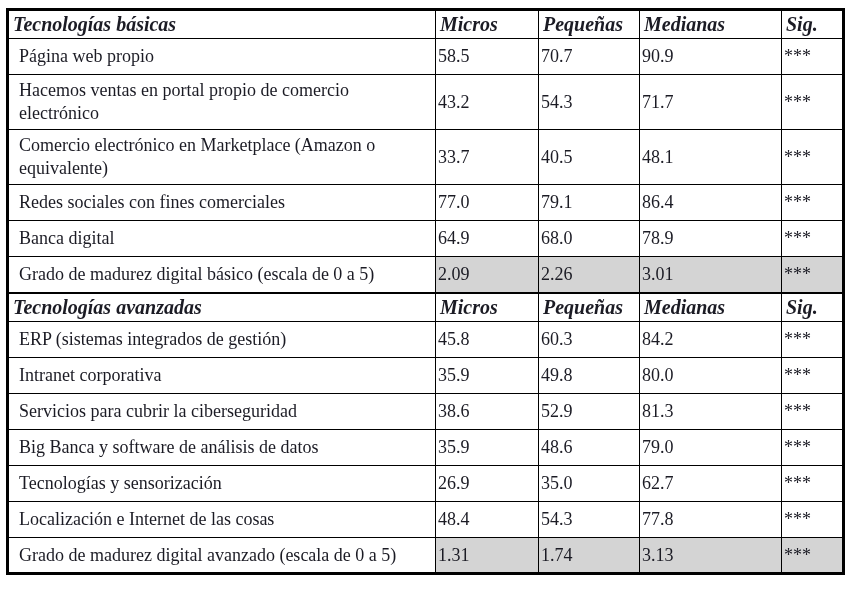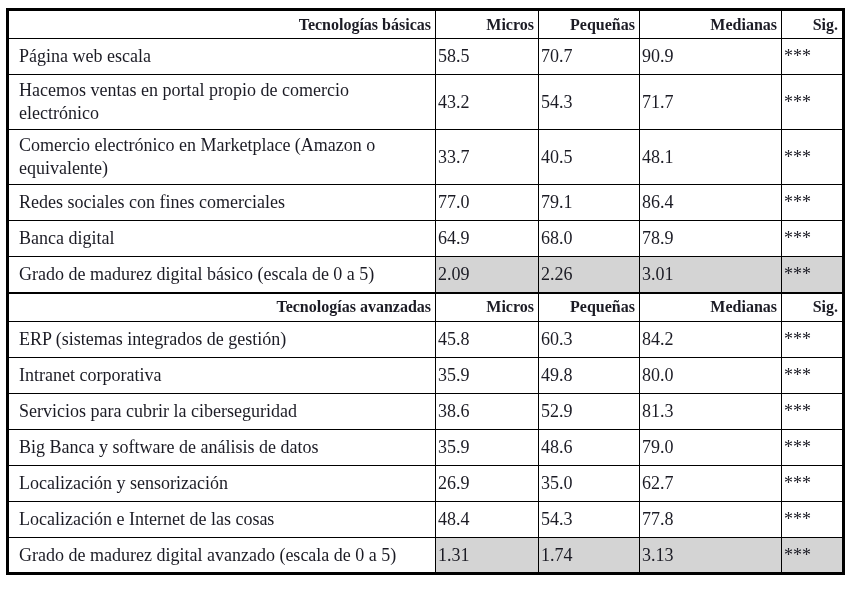--- a/index.html
+++ b/index.html
@@ -26,25 +26,26 @@
     font-size: 18px;
   }
   table.stat-table td,
   table.stat-table th {
     border: 1px solid #000000;
     box-sizing: border-box;
     overflow: hidden;
   }
   th.sec-head, th.col-head {
     font-weight: bold;
-    text-align: right;
+    text-align: left;
     height: 29px;
     padding: 2px 4px;
     border-bottom-width: 2px;
-    font-size: 16px;
+    font-size: 20px;
+    font-style: italic;
   }
   tr.sec2-header th {
     border-top-width: 2px;
   }
   td.lbl {
     text-align: left;
     padding: 4px 10px;
     height: 36px;
     line-height: 1.28;
   }
@@ -76,21 +77,21 @@
 
       <tr class="sec1-header">
         <th class="sec-head">Tecnologías básicas</th>
         <th class="col-head">Micros</th>
         <th class="col-head">Pequeñas</th>
         <th class="col-head">Medianas</th>
         <th class="col-head">Sig.</th>
       </tr>
 
       <tr>
-        <td class="lbl">Página web escala</td>
+        <td class="lbl">Página web propio</td>
         <td class="num">58.5</td>
         <td class="num">70.7</td>
         <td class="num">90.9</td>
         <td class="num">***</td>
       </tr>
       <tr>
         <td class="lbl">Hacemos ventas en portal propio de comercio electrónico</td>
         <td class="num">43.2</td>
         <td class="num">54.3</td>
         <td class="num">71.7</td>
@@ -156,21 +157,21 @@
         <td class="num">***</td>
       </tr>
       <tr>
         <td class="lbl">Big Banca y software de análisis de datos</td>
         <td class="num">35.9</td>
         <td class="num">48.6</td>
         <td class="num">79.0</td>
         <td class="num">***</td>
       </tr>
       <tr>
-        <td class="lbl">Localización y sensorización</td>
+        <td class="lbl">Tecnologías y sensorización</td>
         <td class="num">26.9</td>
         <td class="num">35.0</td>
         <td class="num">62.7</td>
         <td class="num">***</td>
       </tr>
       <tr>
         <td class="lbl">Localización e Internet de las cosas</td>
         <td class="num">48.4</td>
         <td class="num">54.3</td>
         <td class="num">77.8</td>

